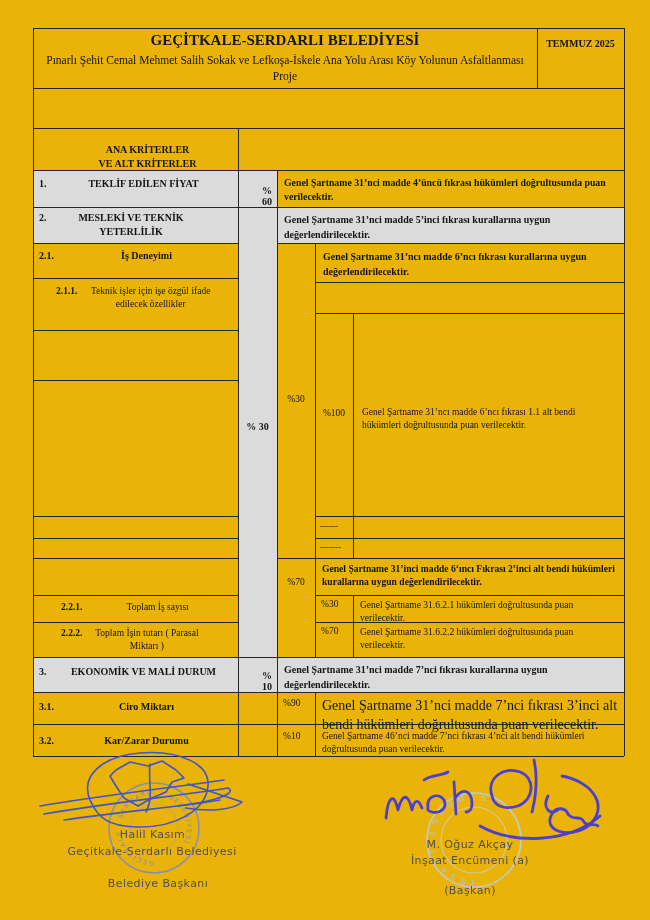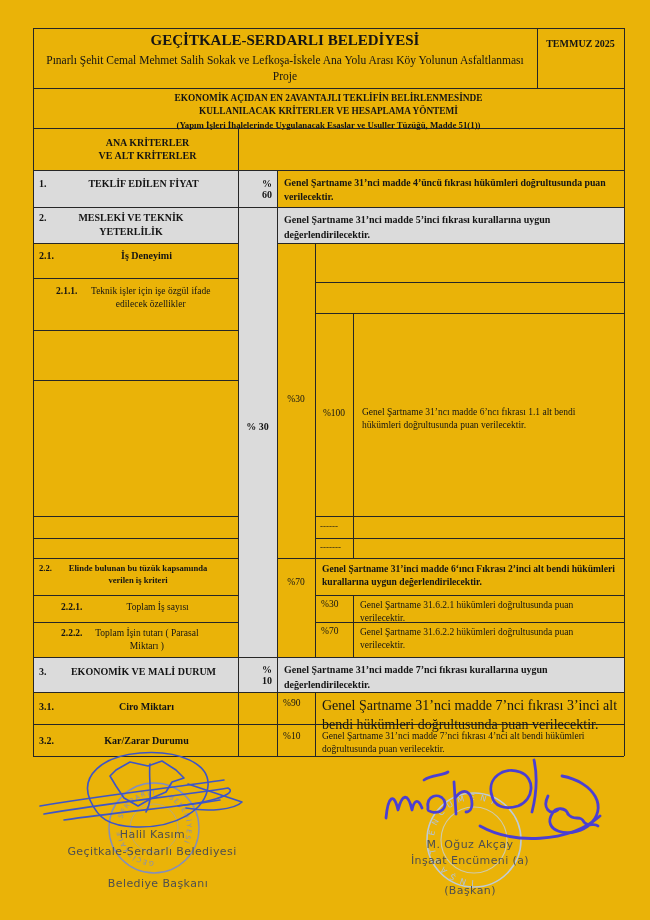--- a/index.html
+++ b/index.html
@@ -1,21 +1,21 @@
 <!DOCTYPE html>
 <html><head>
 <meta charset="utf-8">
 <style>
   html,body{margin:0;padding:0;background:#ffffff;}
   #page{position:relative;width:650px;height:920px;background:#eab308;overflow:hidden;
         font-family:"Liberation Serif","DejaVu Serif",serif;color:#141414;}
   .cell{position:absolute;box-sizing:border-box;}
   .b{font-weight:bold;}
   .ctr{text-align:center;}
-  .flexc{display:flex;align-items:center;justify-content:center;padding-left:24px;}
+  .flexc{display:flex;align-items:flex-end;justify-content:center;padding-left:24px;}
   .lbl{display:flex;}
   .lbl .num{flex:0 0 auto;font-weight:bold;}
   .lbl .txt{flex:1 1 auto;text-align:center;}
   .sig-line{position:absolute;font-family:"DejaVu Sans","Liberation Sans",sans-serif;
             color:#4f4f4f;letter-spacing:0.4px;text-align:center;}
   svg{position:absolute;}
 </style>
 </head>
 <body>
 
@@ -64,25 +64,20 @@
       <line x1="315" y1="692" x2="315" y2="756"></line>
       <line x1="353" y1="313" x2="353" y2="558"></line>
       <line x1="353" y1="595" x2="353" y2="657"></line>
     </g>
   </svg>
 
   <div class="cell ctr b" style="left:33px;top:32px;width:504px;font-size:15px;z-index:2">GEÇİTKALE-SERDARLI BELEDİYESİ</div>
   <div class="cell ctr" style="left:43px;top:52px;width:484px;font-size:11.5px;line-height:1.4;z-index:2">Pınarlı Şehit Cemal Mehmet Salih Sokak ve Lefkoşa-İskele Ana Yolu Arası Köy Yolunun Asfaltlanması Proje</div>
   <div class="cell ctr b" style="left:537px;top:38px;width:87px;font-size:10px;z-index:2">TEMMUZ 2025</div>
 
-  <div class="cell ctr" style="left:33px;top:92px;width:591px;z-index:2;line-height:1.45">
-    <div class="b" style="font-size:9.3px">EKONOMİK AÇIDAN EN 2AVANTAJLI TEKLİFİN BELİRLENMESİNDE</div>
-    <div class="b" style="font-size:9.3px">KULLANILACAK KRİTERLER VE HESAPLAMA YÖNTEMİ</div>
-    <div class="b" style="font-size:8.8px">(Yapım İşleri İhalelerinde Uygulanacak Esaslar ve Usuller Tüzüğü, Madde 51(1))</div>
-  </div>
 
   <div class="cell flexc" style="left:33px;top:128px;width:205px;height:42px;z-index:2">
     <div class="ctr b" style="font-size:10px;line-height:1.35">
       <div>ANA KRİTERLER</div>
       <div>VE ALT KRİTERLER</div>
     </div>
   </div>
 
   <div class="cell lbl b" style="left:39px;top:178px;width:192px;font-size:10px;z-index:2">
     <span class="num" style="width:17px">1.</span>
@@ -94,38 +89,35 @@
   <div class="cell lbl b" style="left:39px;top:211px;width:180px;font-size:10px;line-height:1.4;z-index:2">
     <span class="num" style="width:17px">2.</span>
     <span class="txt" style="max-width:150px">MESLEKİ VE TEKNİK YETERLİLİK</span>
   </div>
   <div class="cell b" style="left:284px;top:212px;width:332px;font-size:10px;line-height:1.5;z-index:2">Genel Şartname 31’nci madde 5’inci fıkrası kurallarına uygun değerlendirilecektir.</div>
 
   <div class="cell lbl b" style="left:39px;top:250px;width:190px;font-size:10px;z-index:2">
     <span class="num" style="width:25px">2.1.</span>
     <span class="txt">İş Deneyimi</span>
   </div>
+  <div class="cell b" style="left:323px;top:249px;width:294px;font-size:10px;line-height:1.5;z-index:2">Genel Şartname 31’ncı madde 6’ncı fıkrası kurallarına uygun değerlendirilecektir.</div>
 
   <div class="cell lbl" style="left:56px;top:285px;width:168px;font-size:9.5px;line-height:1.35;z-index:2">
     <span class="num">2.1.1.</span>
     <span class="txt">Teknik işler için işe özgül ifade edilecek özellikler</span>
   </div>
 
   <div class="cell ctr b" style="left:238px;top:421px;width:39px;font-size:10px;z-index:2">% 30</div>
   <div class="cell ctr" style="left:277px;top:394px;width:38px;font-size:9.5px;z-index:2">%30</div>
   <div class="cell ctr" style="left:315px;top:408px;width:38px;font-size:9.5px;z-index:2">%100</div>
   <div class="cell" style="left:362px;top:406px;width:252px;font-size:9.5px;line-height:1.35;z-index:2">Genel Şartname 31’ncı madde 6’ncı fıkrası 1.1 alt bendi hükümleri doğrultusunda puan verilecektir.</div>
 
   <div class="cell" style="left:320px;top:521px;width:34px;font-size:9px;z-index:2">------</div>
   <div class="cell" style="left:320px;top:542px;width:34px;font-size:9px;z-index:2">-------</div>
 
-  <div class="cell lbl b" style="left:39px;top:563px;width:185px;font-size:8.6px;line-height:1.35;z-index:2">
-    <span class="num" style="width:20px">2.2.</span>
-    <span class="txt" style="max-width:158px">Elinde bulunan bu tüzük kapsamında verilen iş kriteri</span>
-  </div>
   <div class="cell ctr" style="left:277px;top:577px;width:38px;font-size:9.5px;z-index:2">%70</div>
   <div class="cell b" style="left:322px;top:562px;width:296px;font-size:9.6px;line-height:1.4;z-index:2">Genel Şartname 31’inci madde 6‘ıncı Fıkrası 2’inci alt bendi hükümleri kurallarına uygun değerlendirilecektir.</div>
 
   <div class="cell lbl" style="left:61px;top:602px;width:165px;font-size:9.5px;z-index:2">
     <span class="num" style="margin-right:7px">2.2.1.</span>
     <span class="txt">Toplam İş sayısı</span>
   </div>
   <div class="cell" style="left:321px;top:599px;width:32px;font-size:9.5px;z-index:2">%30</div>
   <div class="cell" style="left:360px;top:599px;width:254px;font-size:9.5px;line-height:1.35;z-index:2">Genel Şartname 31.6.2.1 hükümleri doğrultusunda puan verilecektir.</div>
 
@@ -148,21 +140,21 @@
     <span class="txt">Ciro Miktarı</span>
   </div>
   <div class="cell" style="left:283px;top:698px;width:32px;font-size:9.5px;z-index:2">%90</div>
   <div class="cell" style="left:322px;top:697px;width:296px;font-size:14px;line-height:1.35;z-index:2">Genel Şartname 31’nci madde 7’nci fıkrası 3’inci alt bendi hükümleri doğrultusunda puan verilecektir.</div>
 
   <div class="cell lbl b" style="left:39px;top:735px;width:190px;font-size:10px;z-index:2">
     <span class="num" style="width:25px">3.2.</span>
     <span class="txt">Kar/Zarar Durumu</span>
   </div>
   <div class="cell" style="left:283px;top:731px;width:32px;font-size:9.5px;z-index:2">%10</div>
-  <div class="cell" style="left:322px;top:730px;width:296px;font-size:9.5px;line-height:1.35;z-index:2">Genel Şartname 31’nci madde 7’nci fıkrası 4’nci alt bendi hükümleri doğrultusunda puan verilecektir.</div>
+  <div class="cell" style="left:322px;top:730px;width:296px;font-size:9.5px;line-height:1.35;z-index:2">Genel Şartname 46’nci madde 7’nci fıkrası 4’nci alt bendi hükümleri doğrultusunda puan verilecektir.</div>
 
   <svg width="112" height="112" viewBox="0 0 112 112" style="left:98px;top:772px;z-index:3">
     <circle cx="56" cy="56" r="45" fill="none" stroke="#7589d5" stroke-width="1.4" opacity="0.9"></circle>
     <circle cx="56" cy="56" r="24" fill="none" stroke="#8ea0dd" stroke-width="1" opacity="0.55"></circle>
     <defs>
         <path id="lring" d="M 56,89 A 33,33 0 1,1 56.01,89"></path>
       </defs>
     <text font-family="DejaVu Sans, sans-serif" font-size="6.4" letter-spacing="1.6" fill="#7589d5" opacity="0.9">
       <textPath href="#lring">GEÇİTKALE - SERDARLI  •  BELEDİYESİ</textPath>
     </text>

